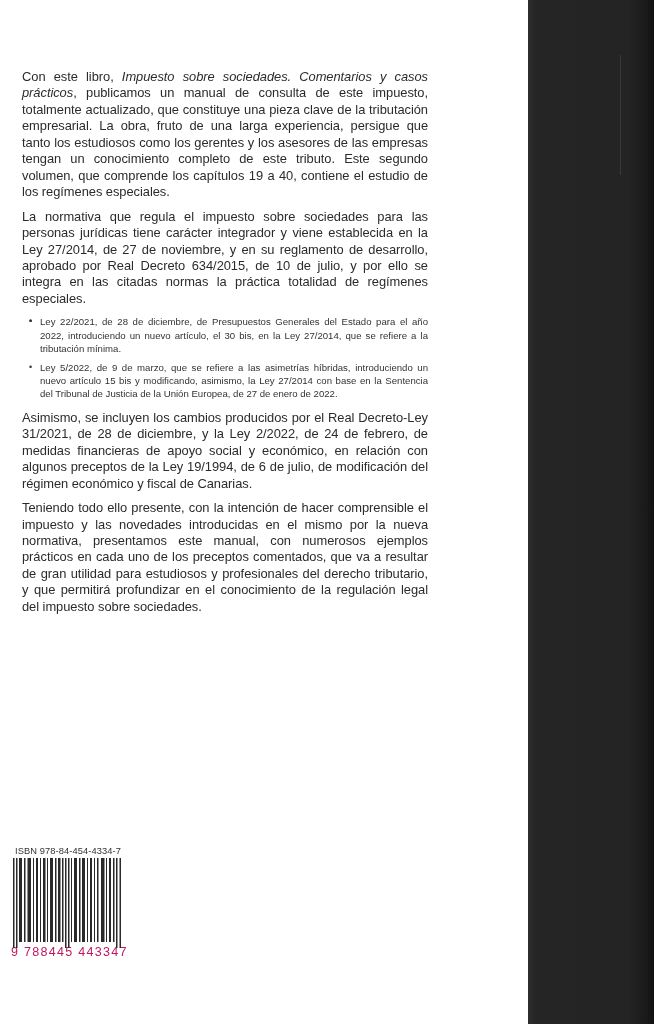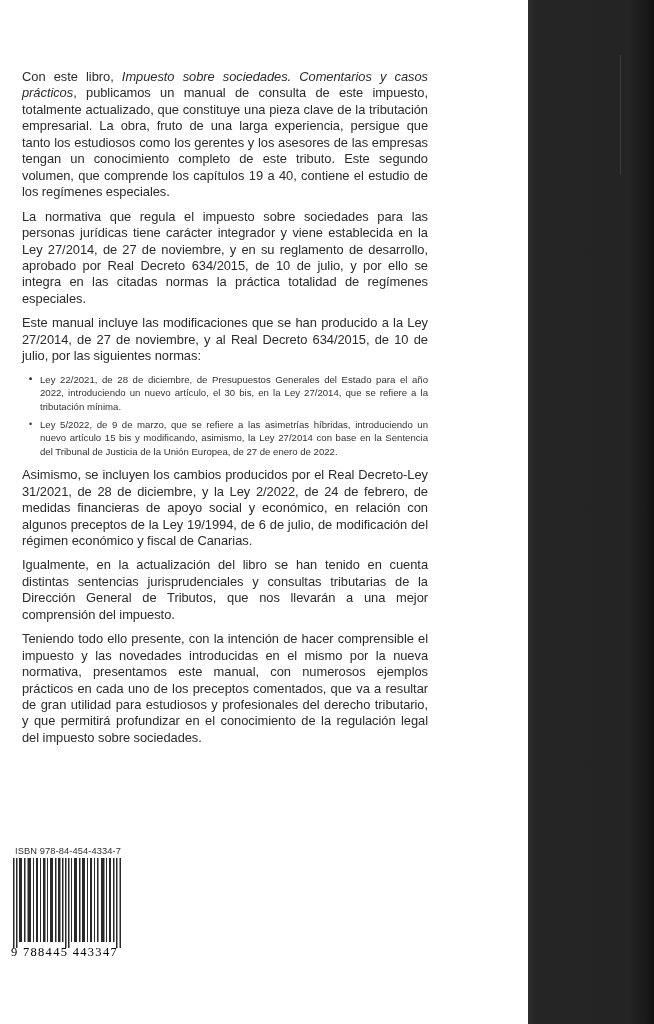--- a/index.html
+++ b/index.html
@@ -42,45 +42,43 @@
     position: absolute; left: 11px; top: 846px; width: 120px;
   }
   .isbn {
     font-size: 9.3px; color: #333; margin-left: 4px; letter-spacing: 0.1px;
   }
   .bars {
     margin-top: 2px; margin-left: 2px; height: 90px; width: 112px; position: relative;
   }
   .bars svg { display: block; }
   .digits {
-    font-size: 12.5px; color: #000000; letter-spacing: 1.3px; margin-top: -3px;
-    font-family: Liberation Serif, serif;
+    font-size: 12.5px; color: #be185d; letter-spacing: 1.3px; margin-top: -3px;
+    font-family: Liberation Sans, sans-serif;
   }
 </style>
 </head>
 <body>
 
 <div>
 
   <div class="text-col">
     <p class="para"><span>Con este libro, </span><em>Impuesto sobre sociedades. Comentarios y casos prácticos</em><span>, publicamos un manual de consulta de este impuesto, totalmente actualizado, que constituye una pieza clave de la tributación empresarial. La obra, fruto de una larga experiencia, persigue que tanto los estudiosos como los gerentes y los asesores de las empresas tengan un conocimiento completo de este tributo. Este segundo volumen, que comprende los capítulos 19 a 40, contiene el estudio de los regímenes especiales.</span></p>
 
     <p class="para">La normativa que regula el impuesto sobre sociedades para las personas jurídicas tiene carácter integrador y viene establecida en la Ley 27/2014, de 27 de noviembre, y en su reglamento de desarrollo, aprobado por Real Decreto 634/2015, de 10 de julio, y por ello se integra en las citadas normas la práctica totalidad de regímenes especiales.</p>
 
-    <p class="para">Este manual incluye las modificaciones que se han producido a la Ley 27/2014, de 27 de noviembre, y al Real Decreto 634/2015, de 10 de julio, por las siguientes normas:</p>
 
     <ul class="bullets">
       <li><span class="dot">•</span></li>
       <li><span class="dot">•</span><span>Ley 22/2021, de 28 de diciembre, de Presupuestos Generales del Estado para el año 2022, introduciendo un nuevo artículo, el 30 bis, en la Ley 27/2014, que se refiere a la tributación mínima.</span></li>
       <li><span class="dot">•</span><span>Ley 5/2022, de 9 de marzo, que se refiere a las asimetrías híbridas, introduciendo un nuevo artículo 15 bis y modificando, asimismo, la Ley 27/2014 con base en la Sentencia del Tribunal de Justicia de la Unión Europea, de 27 de enero de 2022.</span></li>
     </ul>
 
     <p class="para">Asimismo, se incluyen los cambios producidos por el Real Decreto-Ley 31/2021, de 28 de diciembre, y la Ley 2/2022, de 24 de febrero, de medidas financieras de apoyo social y económico, en relación con algunos preceptos de la Ley 19/1994, de 6 de julio, de modificación del régimen económico y fiscal de Canarias.</p>
 
-    <p class="para">Igualmente, en la actualización del libro se han tenido en cuenta distintas sentencias jurisprudenciales y consultas tributarias de la Dirección General de Tributos, que nos llevarán a una mejor comprensión del impuesto.</p>
 
     <p class="para">Teniendo todo ello presente, con la intención de hacer comprensible el impuesto y las novedades introducidas en el mismo por la nueva normativa, presentamos este manual, con numerosos ejemplos prácticos en cada uno de los preceptos comentados, que va a resultar de gran utilidad para estudiosos y profesionales del derecho tributario, y que permitirá profundizar en el conocimiento de la regulación legal del impuesto sobre sociedades.</p>
   </div>
 
   <div class="barcode-block">
     <div class="isbn">ISBN 978-84-454-4334-7</div>
     <div class="bars">
       <svg width="112" height="90" viewBox="0 0 112 90" xmlns="http://www.w3.org/2000/svg">
         <g fill="#2a2a2a">
           <rect x="0" y="0" width="1.5" height="90"></rect>

